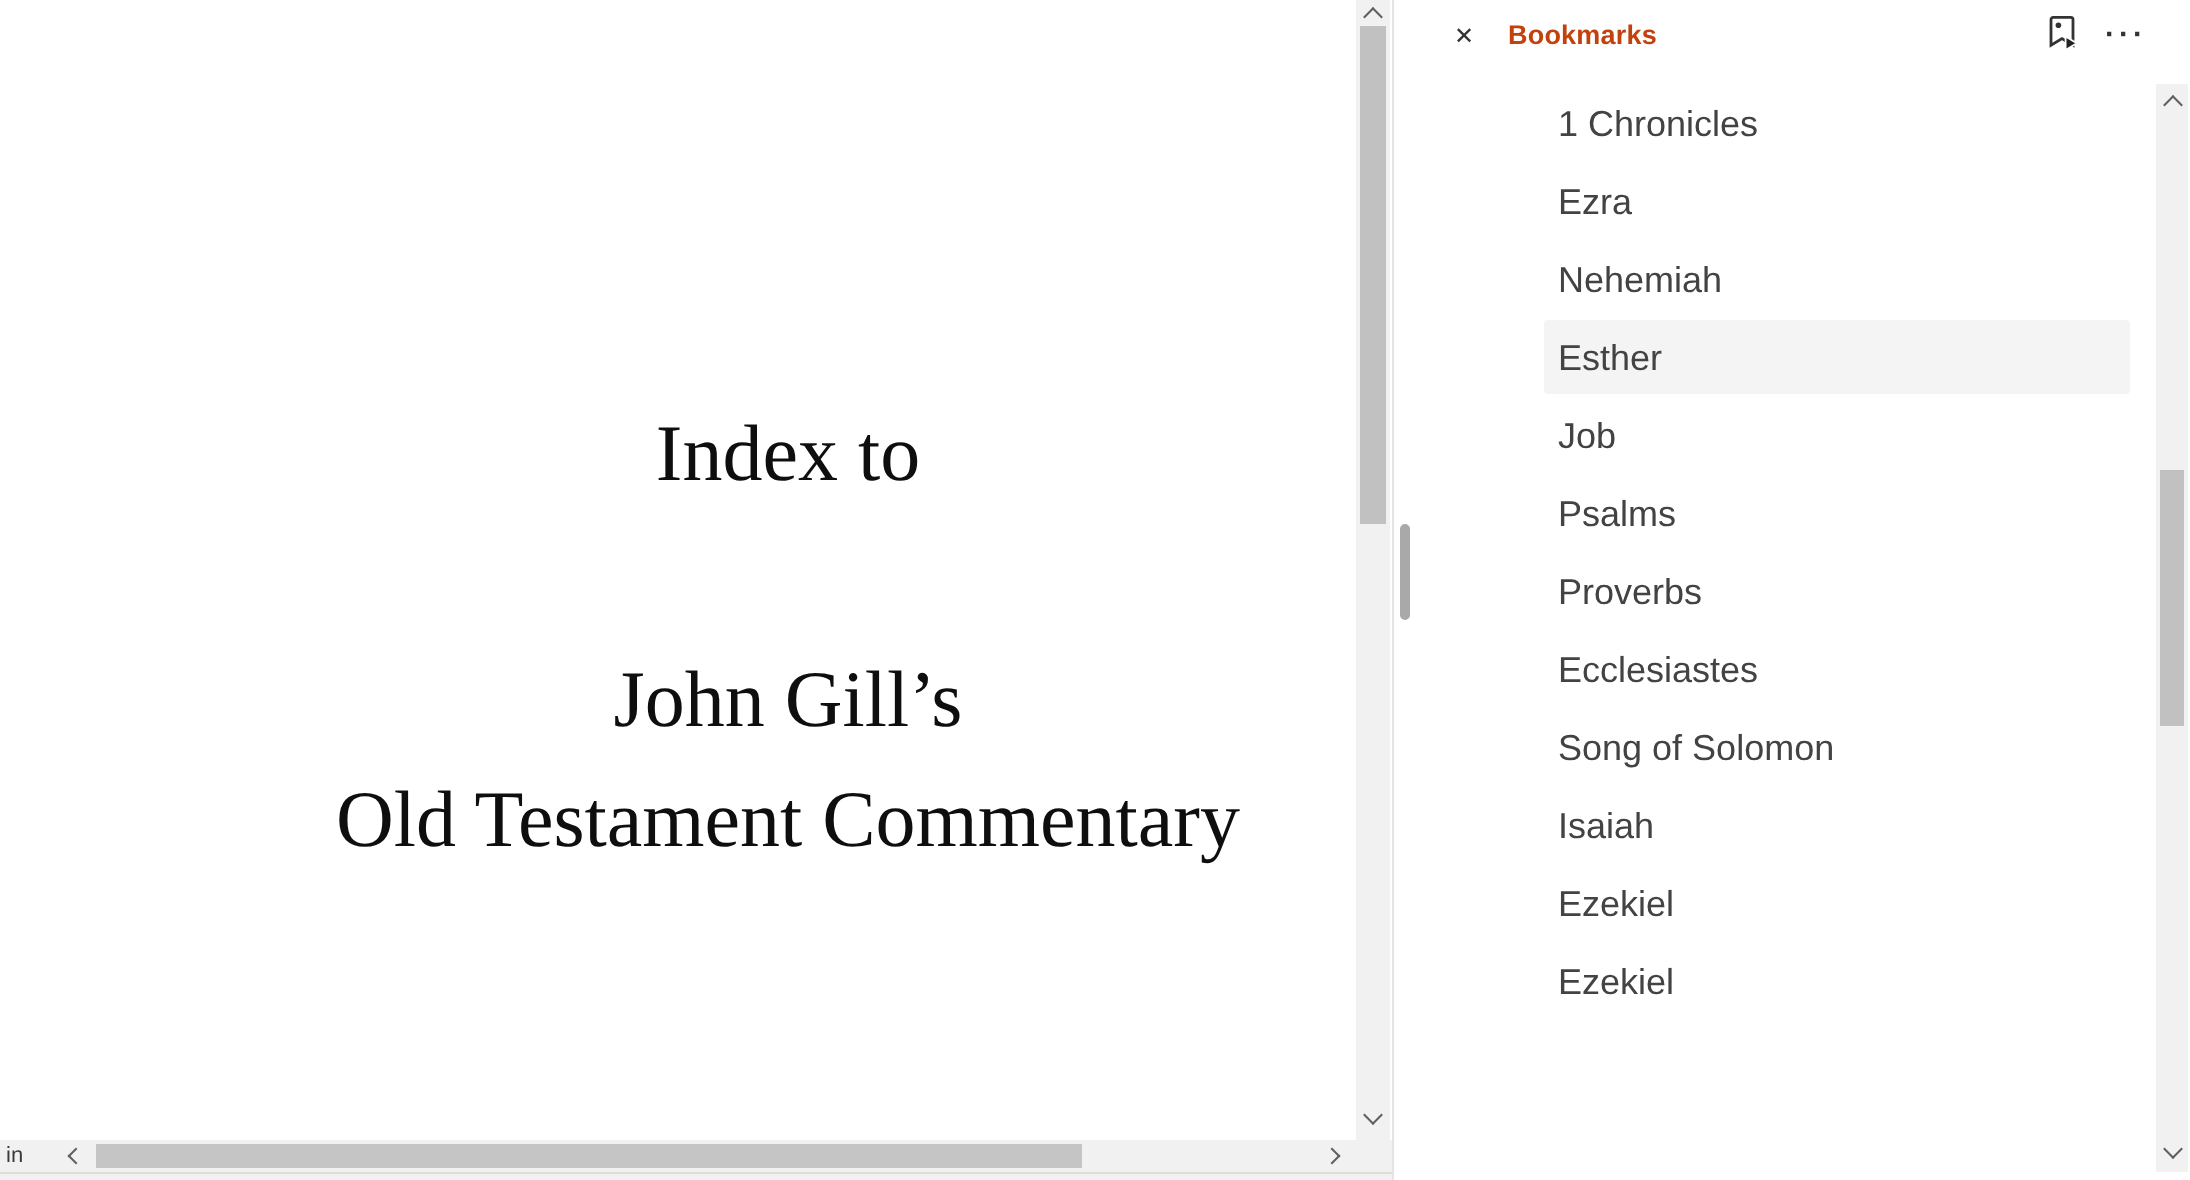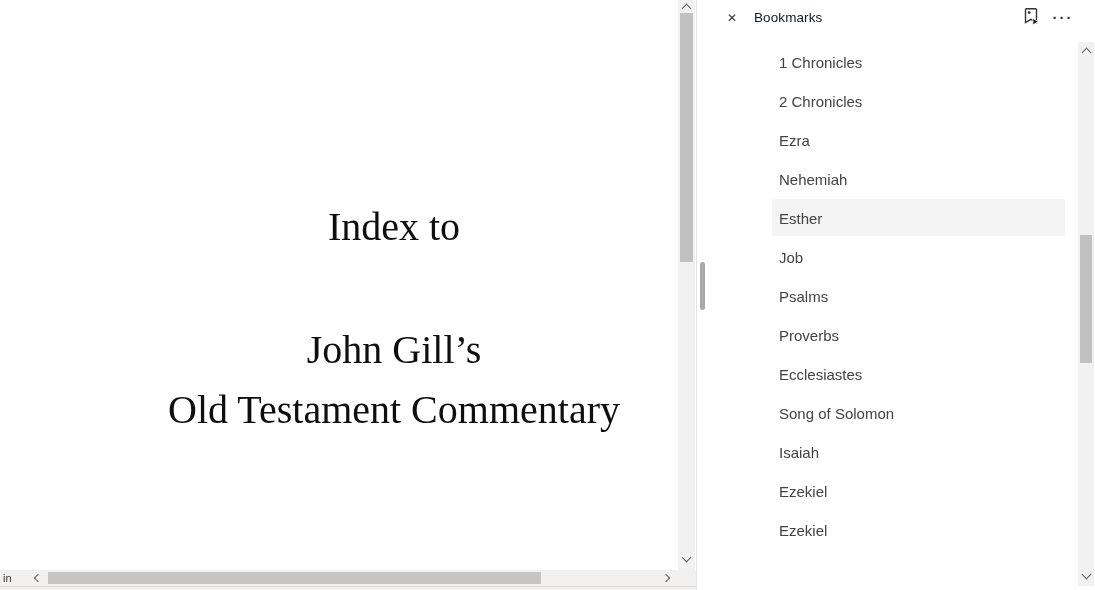--- a/index.html
+++ b/index.html
@@ -56,32 +56,32 @@
     background:#fff;border-left:1px solid #e4e4e4;
   }
   .panel-header{position:absolute;left:0;top:0;width:100%;height:40px;background:#fff;}
   .close-btn{
     position:absolute;left:26px;top:9px;width:18px;height:18px;
     display:flex;align-items:center;justify-content:center;
     font-size:12px;color:#333;cursor:default;
   }
   .panel-title{
     position:absolute;left:57px;top:10px;
-    font-size:13.5px;font-weight:normal;color:#0f172a;letter-spacing:.1px;
+    font-size:13.5px;font-weight:bold;color:#c2410c;letter-spacing:.1px;
   }
   .icon-btn{position:absolute;top:6px;width:24px;height:24px;display:flex;align-items:center;justify-content:center;}
   .icon-btn.bm-add{left:322px;}
   .icon-btn.overflow{left:354px;font-size:15px;color:#333;letter-spacing:2px;font-weight:bold;line-height:24px;}
 
   
   .bm-list{position:absolute;left:0;top:43px;width:378px;}
   .bm-row{position:relative;height:39px;}
   .bm-row .lbl{
     position:absolute;left:82px;top:0;line-height:39px;
-    font-size:15px;color:#434343;white-space:nowrap;z-index:1;
+    font-size:18px;color:#434343;white-space:nowrap;z-index:1;
   }
   .bm-row.selected::before{
     content:"";position:absolute;left:75px;right:10px;top:0;bottom:2px;
     background:#f4f4f4;border-radius:2px;
   }
 
   
   .panel-vscroll{position:absolute;left:381px;top:42px;width:16px;height:544px;background:#f1f1f1;}
   .panel-vscroll .thumb{position:absolute;left:2px;top:193px;width:12px;height:128px;background:#c1c1c1;}
   .panel-vscroll .btn-up{left:0;top:3px;width:16px;height:14px;}
@@ -148,23 +148,20 @@
       <div class="icon-btn overflow">
         <span>···</span>
       </div>
     </div>
 
     <div class="bm-list">
         <div class="bm-row">
           <span class="lbl">1 Chronicles</span>
         </div>
         <div class="bm-row">
-          <span class="lbl">2 Chronicles</span>
-        </div>
-        <div class="bm-row">
           <span class="lbl">Ezra</span>
         </div>
         <div class="bm-row">
           <span class="lbl">Nehemiah</span>
         </div>
         <div class="bm-row selected">
           <span class="lbl">Esther</span>
         </div>
         <div class="bm-row">
           <span class="lbl">Job</span>

